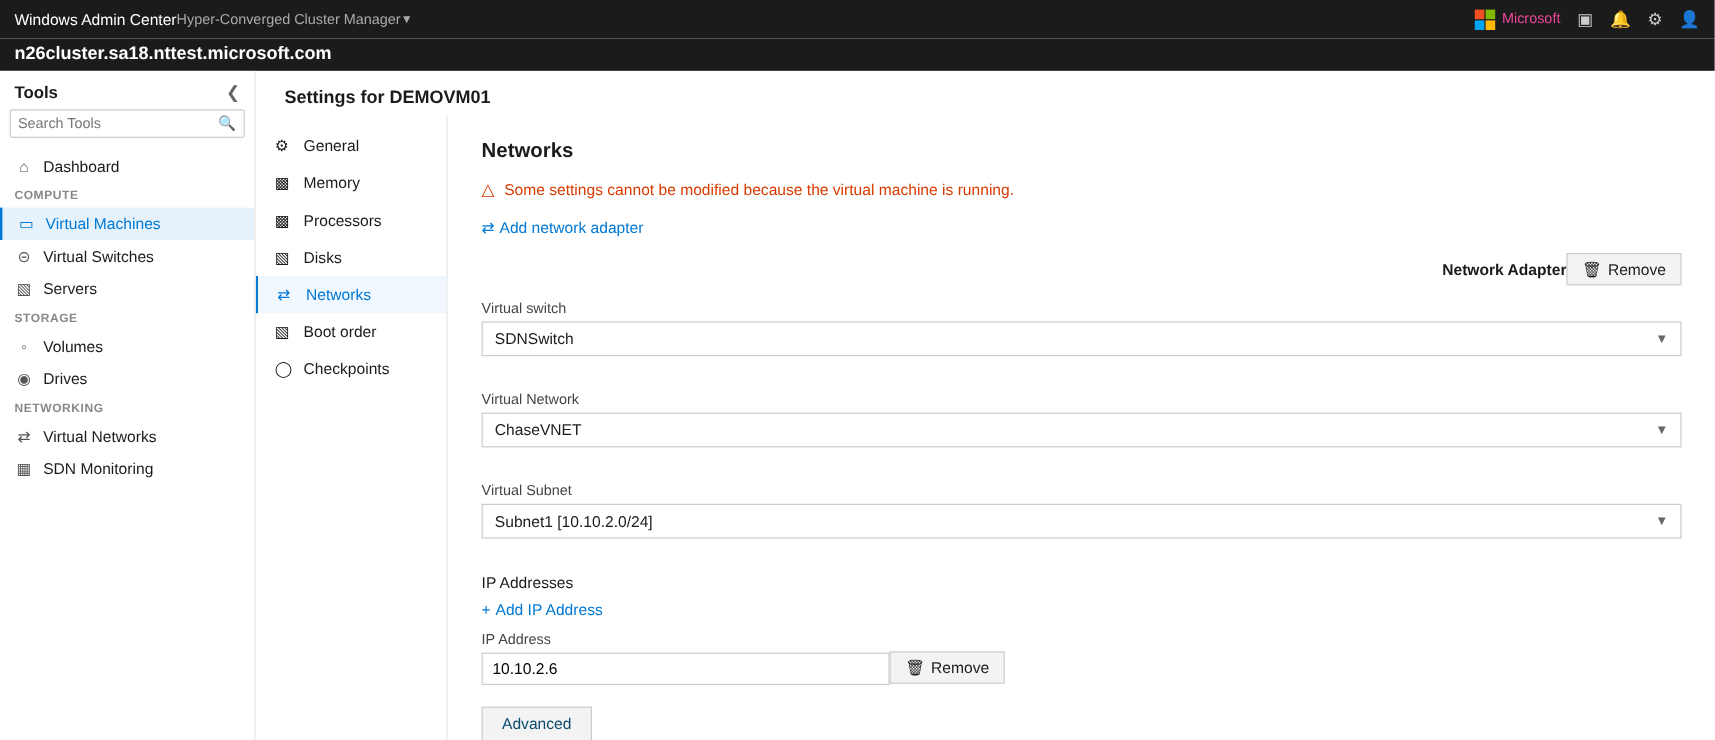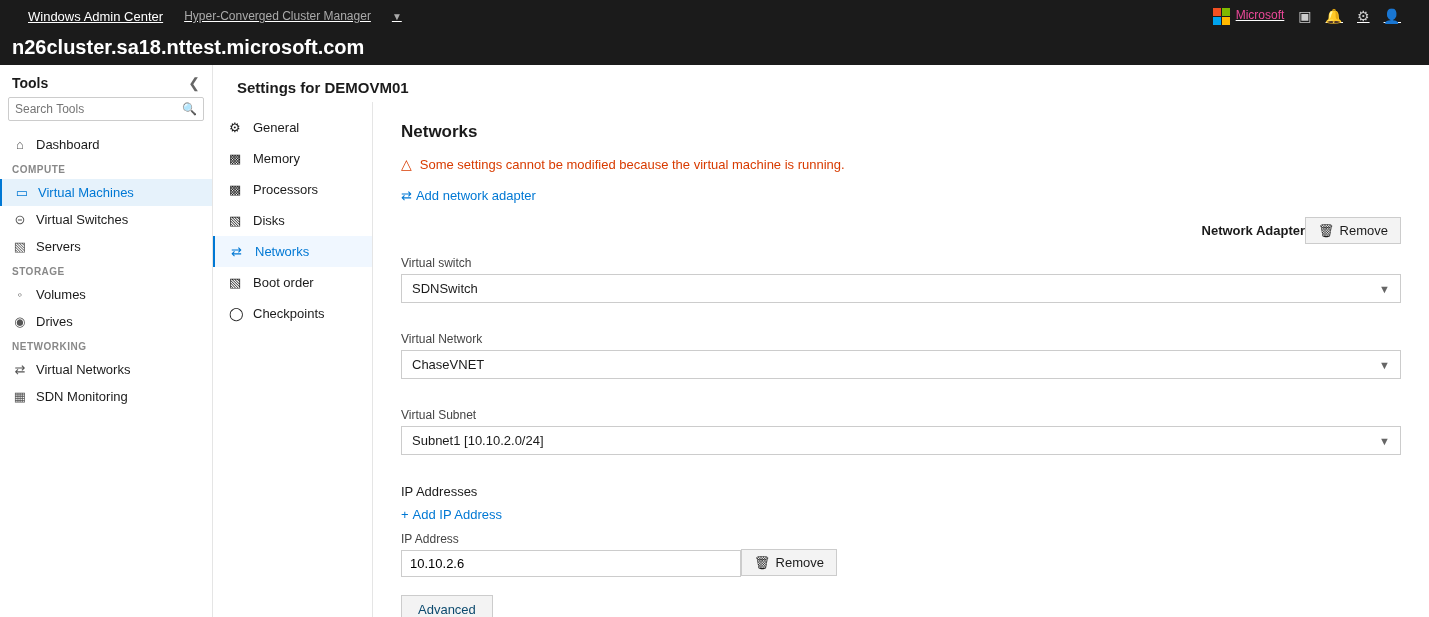--- a/index.html
+++ b/index.html
@@ -5,36 +5,35 @@
     * { box-sizing: border-box; margin: 0; padding: 0; }
     body { font-family: 'Segoe UI', Arial, sans-serif; font-size: 13px; background: #fff; color: #1b1b1b; height: 617px; overflow: hidden; display: flex; flex-direction: column; }
 
     
     .topbar {
       background: #1b1b1b;
       color: #fff;
       display: flex;
       align-items: center;
       height: 32px;
-      padding: 0 28px;
-      gap: 21px;
+      padding: 0 12px;
+      gap: 0;
       flex-shrink: 0;
-      text-decoration: underline;
     }
     .topbar-right { margin-left: auto; display: flex; align-items: center; gap: 14px; }
     .ms-logo { display: flex; gap: 1px; }
     .ms-logo-sq { width: 8px; height: 8px; }
     .topbar-icon { color: #ccc; font-size: 14px; cursor: pointer; }
 
     
     .subtitle-bar {
       background: #1b1b1b;
       color: #fff;
       padding: 4px 12px 6px 12px;
-      font-size: 20px;
+      font-size: 15px;
       font-weight: 600;
       flex-shrink: 0;
     }
 
     
     .main-layout {
       display: flex;
       flex: 1;
       overflow: hidden;
     }

